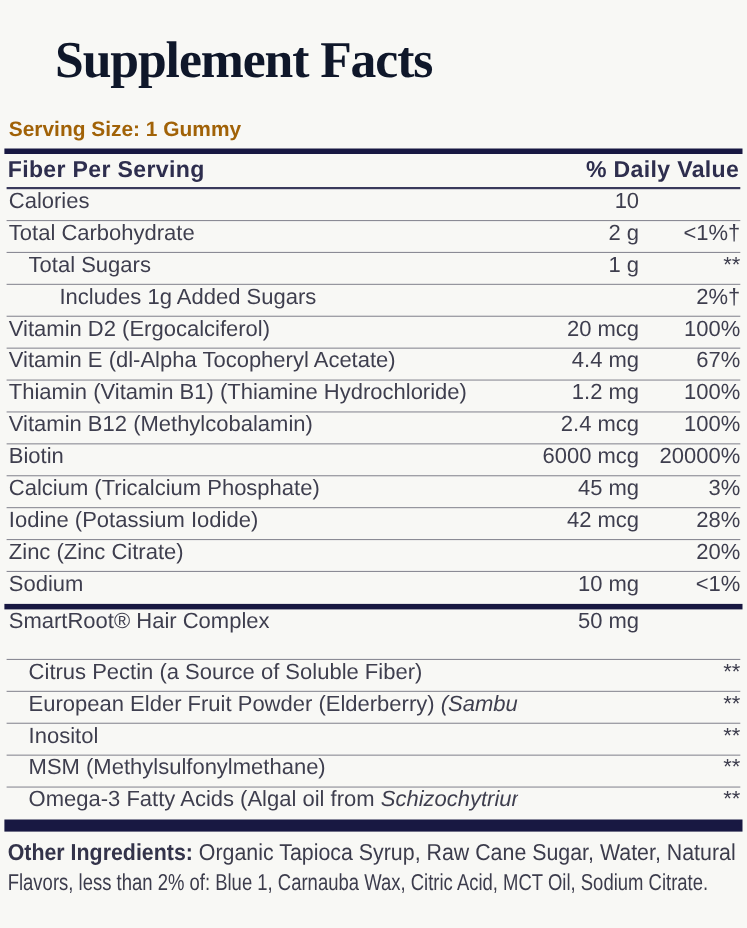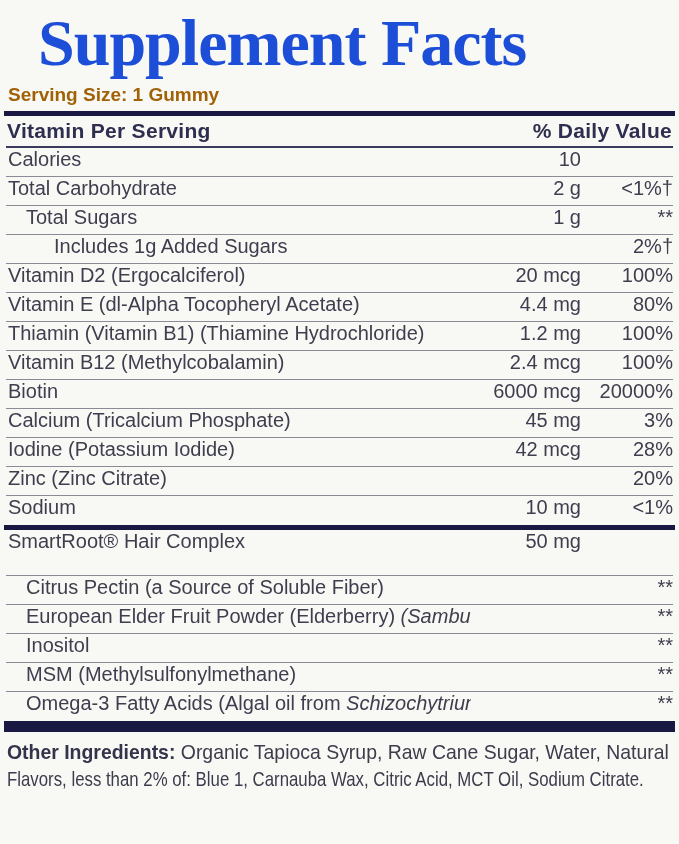--- a/index.html
+++ b/index.html
@@ -8,24 +8,24 @@
     background:#f8f8f5;
     font-family:"Liberation Sans","DejaVu Sans",sans-serif;
     color:#3e3e4e;
     overflow:hidden;
   }
   .label{padding:0 6px;box-sizing:border-box;width:679px;}
 
   .title{
     font-family:"Liberation Serif","DejaVu Serif",serif;
     font-weight:700;
-    font-size:66px;
+    font-size:47px;
     line-height:74px;
-    color:#1d4ed8;
-    margin:0;
+    color:#0f172a;
+    margin:12px;
     padding:6px 0 4px 32px;
     letter-spacing:-1px;
     white-space:nowrap;
   }
   .serving{
     font-size:19px;
     font-weight:600;
     line-height:22px;
     color:#a16207;
     padding:0 0 5px 2px;
@@ -90,21 +90,21 @@
 
 <div class="label">
 
   <h1 class="title">Supplement Facts</h1>
 
   <div class="serving">Serving Size: 1 Gummy</div>
 
   <div class="bar"></div>
 
   <div class="thead">
-    <span>Vitamin Per Serving</span>
+    <span>Fiber Per Serving</span>
     <span>% Daily Value</span>
   </div>
 
   <div id="rows-container">
       <div class="row ind-0">
         <span class="cell-name">Calories</span>
         <span class="cell-amount">10</span>
         <span class="cell-dv"></span>
       </div>
       <div class="row ind-0">
@@ -123,21 +123,21 @@
         <span class="cell-dv">2%†</span>
       </div>
       <div class="row ind-0">
         <span class="cell-name">Vitamin D2 (Ergocalciferol)</span>
         <span class="cell-amount">20 mcg</span>
         <span class="cell-dv">100%</span>
       </div>
       <div class="row ind-0">
         <span class="cell-name">Vitamin E (dl-Alpha Tocopheryl Acetate)</span>
         <span class="cell-amount">4.4 mg</span>
-        <span class="cell-dv">80%</span>
+        <span class="cell-dv">67%</span>
       </div>
       <div class="row ind-0">
         <span class="cell-name">Thiamin (Vitamin B1) (Thiamine Hydrochloride)</span>
         <span class="cell-amount">1.2 mg</span>
         <span class="cell-dv">100%</span>
       </div>
       <div class="row ind-0">
         <span class="cell-name">Vitamin B12 (Methylcobalamin)</span>
         <span class="cell-amount">2.4 mcg</span>
         <span class="cell-dv">100%</span>

